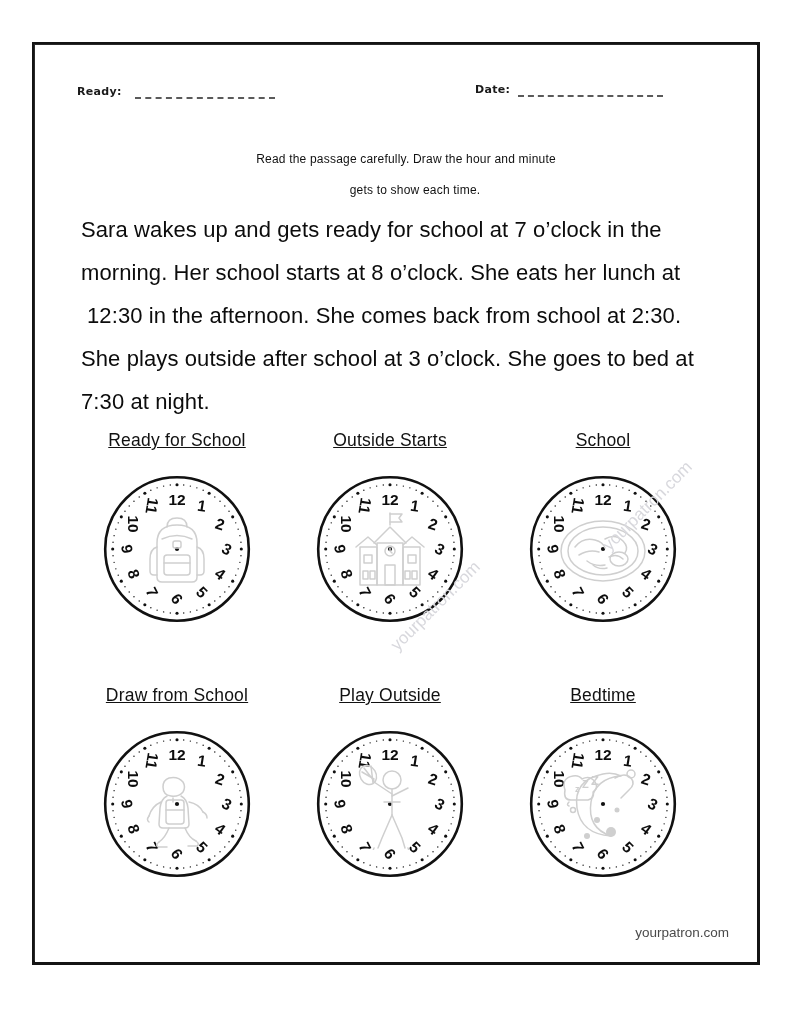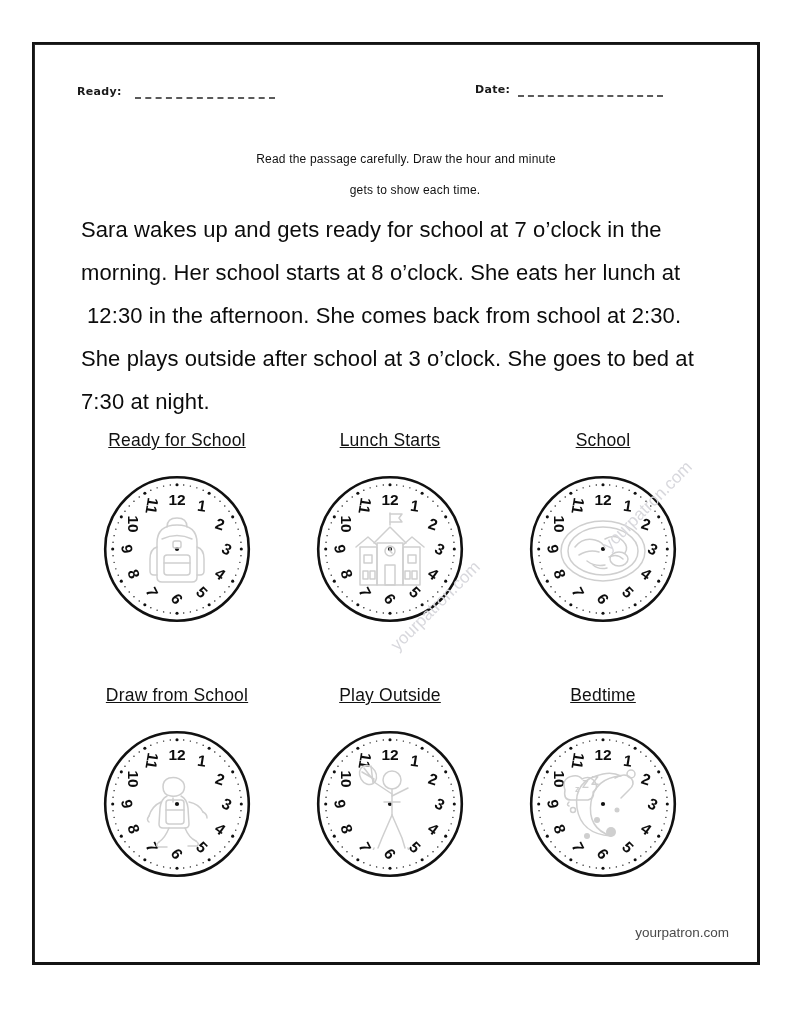--- a/index.html
+++ b/index.html
@@ -291,21 +291,21 @@
                   <rect x="33" y="52" width="26" height="20" rx="3"></rect>
                   <path d="M33 60 h26"></path>
                   <path d="M26 44 q-7 2-7 12 v12 q0 4 4 4 h3"></path>
                   <path d="M66 44 q7 2 7 12 v12 q0 4-4 4 h-3"></path>
                 </g>
               </svg>
             </div>
         </div>
       </div>
       <div class="clock-cell col1">
-        <div class="clock-label">Lunch Starts</div>
+        <div class="clock-label">Outside Starts</div>
         <div class="clock-wrap">
           <div class="clock-svg-holder">
               <svg class="clock-svg" viewBox="0 0 148 148">
                 <circle cx="74" cy="74" r="71.8" fill="#fff" stroke="#111" stroke-width="2.6"></circle>
                 <circle cx="74" cy="9.700000000000003" r="1.55" fill="#111"></circle>
                 <circle cx="80.72118018811011" cy="10.05224212782003" r="0.72" fill="#111"></circle>
                 <circle cx="87.36872171958193" cy="11.105109272816307" r="0.72" fill="#111"></circle>
                 <circle cx="93.86979273830912" cy="12.84706600222163" r="0.72" fill="#111"></circle>
                 <circle cx="100.15316614977395" cy="15.259027073580768" r="0.72" fill="#111"></circle>
                 <circle cx="106.15" cy="18.3145665366606" r="1.55" fill="#111"></circle>

